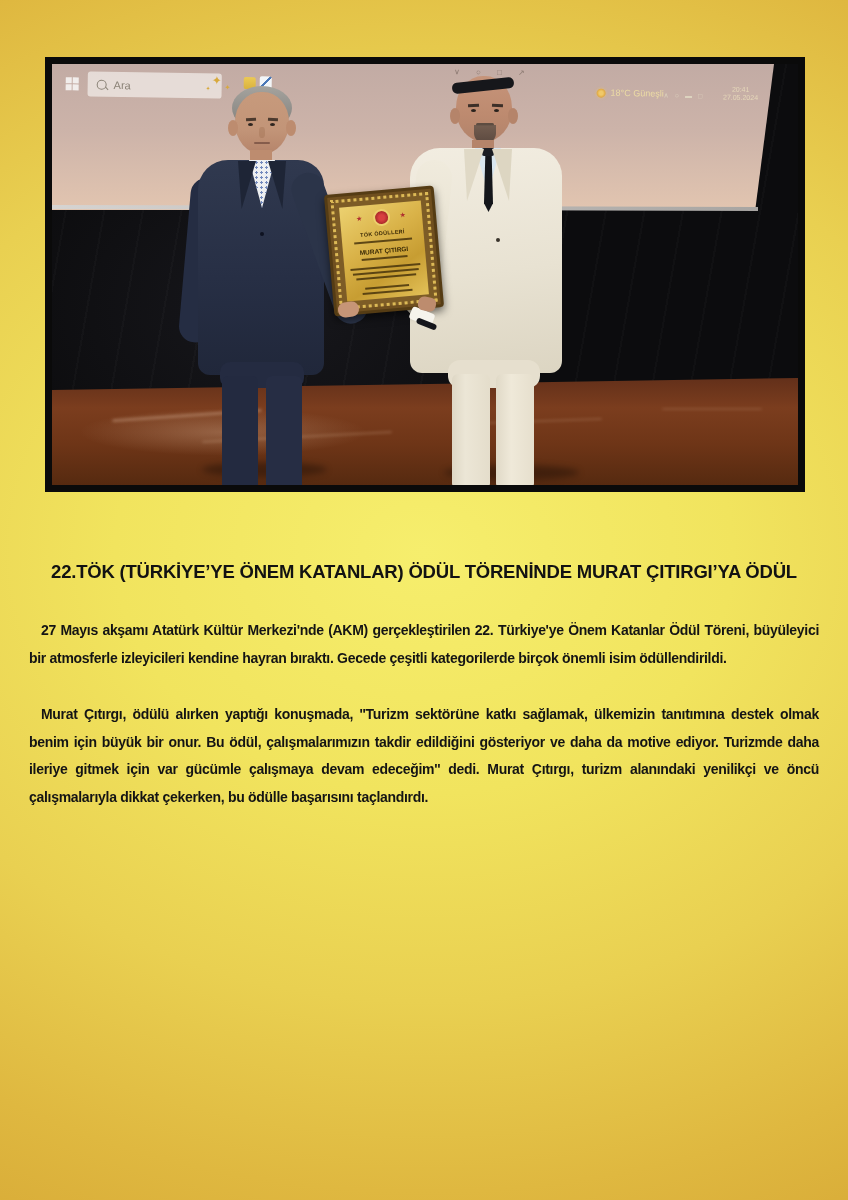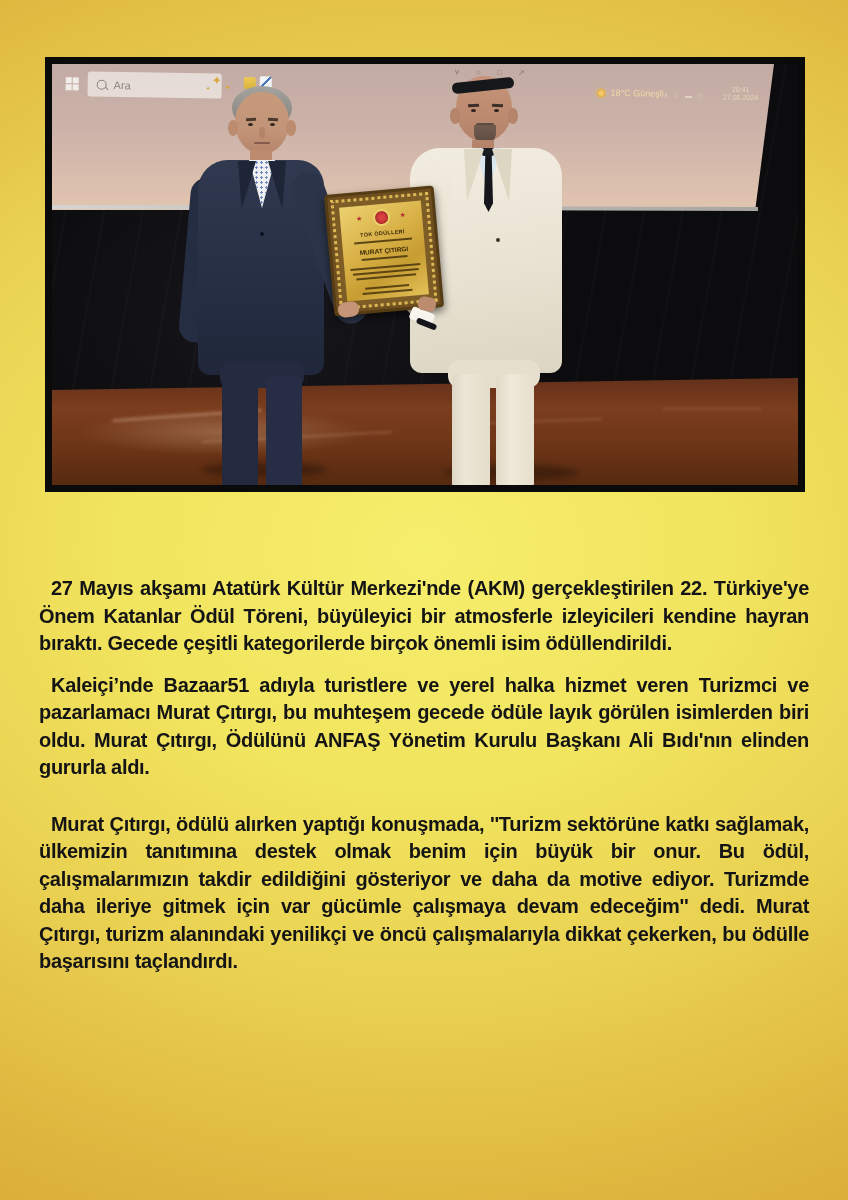--- a/index.html
+++ b/index.html
@@ -158,21 +158,21 @@
   .cuff-b{position:absolute;left:358px;top:246px;width:24px;height:13px;border-radius:3px;
     background:#f6f4ec;transform:rotate(22deg);z-index:5;}
   .watch-b{position:absolute;left:364px;top:257px;width:21px;height:6px;border-radius:3px;
     background:#14151a;transform:rotate(22deg);z-index:6;}
   .hand-b{position:absolute;left:366px;top:233px;width:18px;height:14px;border-radius:6px;
     background:#bd8c6e;transform:rotate(10deg);z-index:6;}
   
   .text-block{position:absolute;left:25px;top:561px;width:798px;color:#141414;}
   .article-title{margin:0 0 34px 0;text-align:center;font-size:18.5px;font-weight:bold;
     letter-spacing:-.2px;color:#121212;}
-  .para{margin:14px;font-size:20px;line-height:27.5px;font-weight:bold;text-align:justify;
+  .para{margin:4px;font-size:14px;line-height:27.5px;font-weight:bold;text-align:justify;
     text-indent:12px;letter-spacing:-.3px;}
   .para-gap{margin-top:29px;}
 </style>
 </head>
 <body>
 
 <div class="photo-frame">
   <div class="photo">
 
     <div class="screen">
@@ -287,16 +287,16 @@
 
     <div class="hand-a"></div>
     <div class="cuff-b"></div>
     <div class="watch-b"></div>
     <div class="hand-b"></div>
 
   </div>
 </div>
 
 <div class="text-block">
+  <h1 class="article-title">22.TÖK (TÜRKİYE’YE ÖNEM KATANLAR) ÖDÜL TÖRENİNDE MURAT ÇITIRGI’YA ÖDÜL</h1>
   <p class="para">27 Mayıs akşamı Atatürk Kültür Merkezi'nde (AKM) gerçekleştirilen 22. Türkiye'ye Önem Katanlar Ödül Töreni, büyüleyici bir atmosferle izleyicileri kendine hayran bıraktı. Gecede çeşitli kategorilerde birçok önemli isim ödüllendirildi.</p>
-  <p class="para">Kaleiçi’nde Bazaar51 adıyla turistlere ve yerel halka hizmet veren Turizmci ve pazarlamacı Murat Çıtırgı, bu muhteşem gecede ödüle layık görülen isimlerden biri oldu. Murat Çıtırgı, Ödülünü ANFAŞ Yönetim Kurulu Başkanı Ali Bıdı'nın elinden gururla aldı.</p>
   <p class="para para-gap">Murat Çıtırgı, ödülü alırken yaptığı konuşmada, ''Turizm sektörüne katkı sağlamak, ülkemizin tanıtımına destek olmak benim için büyük bir onur. Bu ödül, çalışmalarımızın takdir edildiğini gösteriyor ve daha da motive ediyor. Turizmde daha ileriye gitmek için var gücümle çalışmaya devam edeceğim'' dedi. Murat Çıtırgı, turizm alanındaki yenilikçi ve öncü çalışmalarıyla dikkat çekerken, bu ödülle başarısını taçlandırdı.</p>
 </div>
 
 </body></html>

